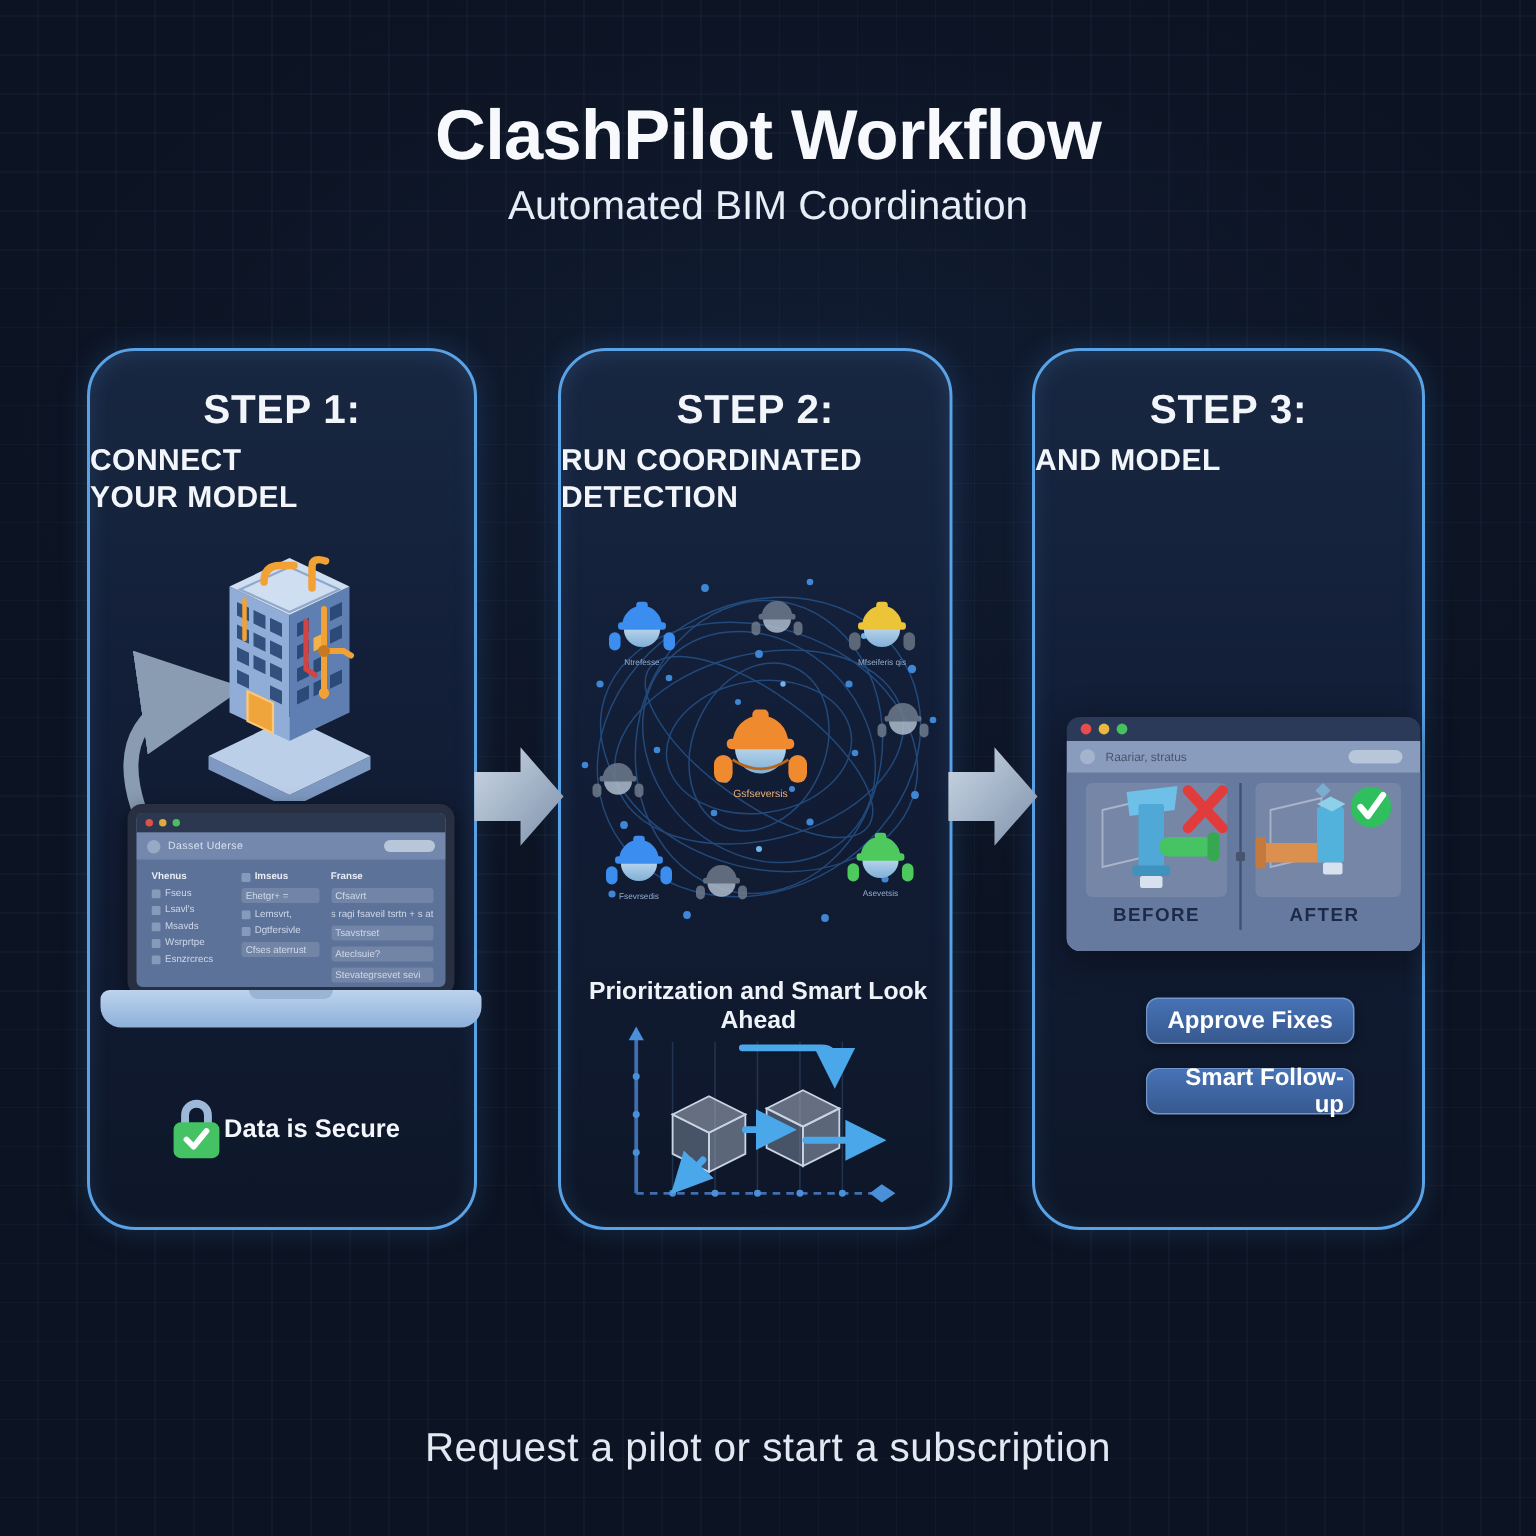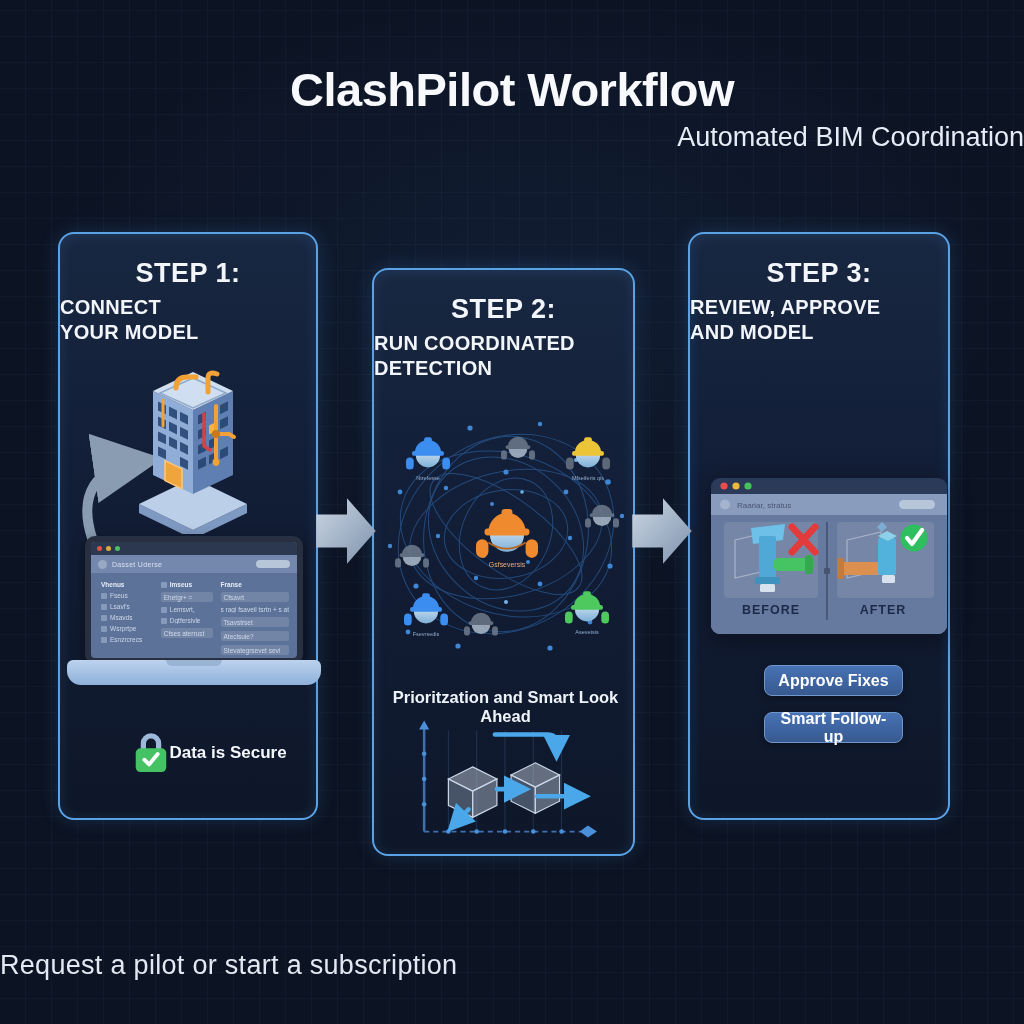--- a/index.html
+++ b/index.html
@@ -8,29 +8,29 @@
     font-family:"Liberation Sans",sans-serif;color:#f2f5fa;
     background:
       radial-gradient(ellipse 70% 45% at 50% 28%, rgba(45,80,140,.16), transparent 70%),
       repeating-linear-gradient(0deg, transparent 0 25px, rgba(130,160,215,.045) 25px 26px),
       repeating-linear-gradient(90deg, transparent 0 25px, rgba(130,160,215,.045) 25px 26px),
       #0c1322;
     padding-left: 44px;
   }
   .abs{position:absolute;}
   .page-title{top:62px;left:0;width:1024px;text-align:center;font-size:47px;font-weight:800;letter-spacing:-.5px;color:#f7f9fc;}
-  .page-subtitle{top:122px;left:0;width:1024px;text-align:right;font-size:27px;font-weight:500;color:#e6edf6;}
+  .page-subtitle{top:122px;left:0;width:1024px;text-align:center;font-size:27px;font-weight:500;color:#e6edf6;}
   .panel{
-    top:232px;height:588px;border:2.5px solid #5aa2e6;border-radius:16px;
+    top:232px;height:588px;border:2.5px solid #5aa2e6;border-radius:32px;
     background:linear-gradient(180deg,#182741 0%,#121d36 45%,#0e1729 100%);
     box-shadow:0 0 20px rgba(70,150,230,.20), inset 0 2px 14px rgba(100,170,240,.14);
     box-sizing:border-box;
   }
   .panel-1{left:58px;width:260px;}
-  .panel-2{left:372px;width:263px;margin-top:36px;}
+  .panel-2{left:372px;width:263px;}
   .panel-3{left:688px;width:262px;}
   .step-label{margin-top:24px;text-align:center;font-size:27px;font-weight:800;letter-spacing:.5px;}
   .step-title{margin-top:6px;font-size:20px;font-weight:700;line-height:1.25;letter-spacing:.3px;}
   .flow-arrow{top:490px;width:62px;height:82px;}
   .fa1{left:316px;} .fa2{left:632px;}
 
   
   .curved-arrow{left:16px;top:200px;width:84px;height:110px;}
   .building{left:58px;top:132px;width:150px;height:168px;}
   .laptop-screen{
@@ -49,40 +49,40 @@
   .lp-col{flex:1;font-size:6.5px;color:#cdd9ea;filter:blur(.25px);}
   .lp-head{font-weight:700;color:#e6edf7;margin-bottom:4px;display:flex;gap:3px;align-items:center;}
   .lp-row{display:flex;gap:3px;align-items:center;margin-bottom:4px;white-space:nowrap;overflow:hidden;}
   .lp-sq{flex:none;width:6px;height:6px;background:#8da2c2;border-radius:1px;opacity:.85;}
   .boxed{background:rgba(255,255,255,.14);border-radius:2px;padding:1.5px 3px;}
   .laptop-base{
     left:7px;top:426px;width:254px;height:25px;border-radius:6px 6px 14px 14px;
     background:linear-gradient(180deg,#bdd3ee,#8db0da);
   }
   .laptop-notch{left:106px;top:426px;width:56px;height:6px;border-radius:0 0 6px 6px;background:#9ab4d6;}
-  .secure-row{left:0;top:498px;width:260px;display:flex;align-items:center;justify-content:center;gap:0;margin-left:20px;}
+  .secure-row{left:0;top:498px;width:260px;display:flex;align-items:center;justify-content:center;gap:0;}
   .secure-label{font-size:17px;font-weight:700;color:#f4f7fb;}
 
   
   .network{left:6px;top:126px;width:251px;height:270px;}
   .s2-caption{left:0;top:418px;width:263px;text-align:center;font-size:16.5px;font-weight:700;color:#eef3f9;}
   .cube-chart{left:36px;top:448px;width:192px;height:122px;}
 
   
   .review-window{left:21px;top:244px;width:236px;height:156px;filter:drop-shadow(0 5px 12px rgba(0,0,0,.4));}
   .s3-btn{
     left:74px;width:139px;height:31px;border-radius:8px;border:1px solid #6f97cc;
     background:linear-gradient(180deg,#4772b5,#37598f);color:#fff;font-size:16px;font-weight:600;
     display:flex;align-items:center;justify-content:center;cursor:pointer;
-    font-family:"Liberation Sans",sans-serif;box-shadow:0 2px 6px rgba(0,0,0,.35);
+    font-family:"Liberation Sans",sans-serif;box-shadow:0 2px 6px rgba(0,0,0,.35);text-align:right;
   }
   .btn-approve{top:431px;} .btn-assign{top:478px;}
   .export-label{left:0;top:524px;width:262px;text-align:center;font-size:17px;font-weight:700;color:#f2f6fb;}
 
-  .footer-cta{top:950px;left:0;width:1024px;text-align:left;font-size:27px;font-weight:400;color:#e2e9f2;letter-spacing:.3px;}
+  .footer-cta{top:950px;left:0;width:1024px;text-align:center;font-size:27px;font-weight:400;color:#e2e9f2;letter-spacing:.3px;}
 </style>
 </head>
 <body>
 
 <div class="stage">
 
   <div class="abs page-title">ClashPilot Workflow</div>
   <div class="abs page-subtitle">Automated BIM Coordination</div>
 
   <div class="abs panel panel-1">
@@ -412,21 +412,20 @@
         <path d="M86,70 H111" marker-end="url(#mBlue)"></path>
         <path d="M126,77 H170" marker-end="url(#mBlue)"></path>
         <path d="M58,90 L43,106" marker-end="url(#mBlue)"></path>
       </g>
     </svg>
   </div>
 
   <div class="abs panel panel-3">
     <div class="step-label">STEP 3:</div>
     <div class="step-title">
-      <div>REVIEW, APPROVE</div>
       <div>AND MODEL</div>
     </div>
 
     <svg class="abs review-window" viewBox="0 0 236 156">
 
       <path d="M9,0 h218 a9,9 0 0 1 9,9 v138 a9,9 0 0 1 -9,9 h-218 a9,9 0 0 1 -9,-9 V9 a9,9 0 0 1 9,-9 z" fill="#2b3a58"></path>
       <path d="M0,16 h236 v131 a9,9 0 0 1 -9,9 h-218 a9,9 0 0 1 -9,-9 z" fill="#8a9cbd"></path>
       <path d="M0,37 h236 v110 a9,9 0 0 1 -9,9 h-218 a9,9 0 0 1 -9,-9 z" fill="#66799e"></path>
       <circle cx="13" cy="8" r="3.6" fill="#e84d4d"></circle>
       <circle cx="25" cy="8" r="3.6" fill="#e8b93d"></circle>

